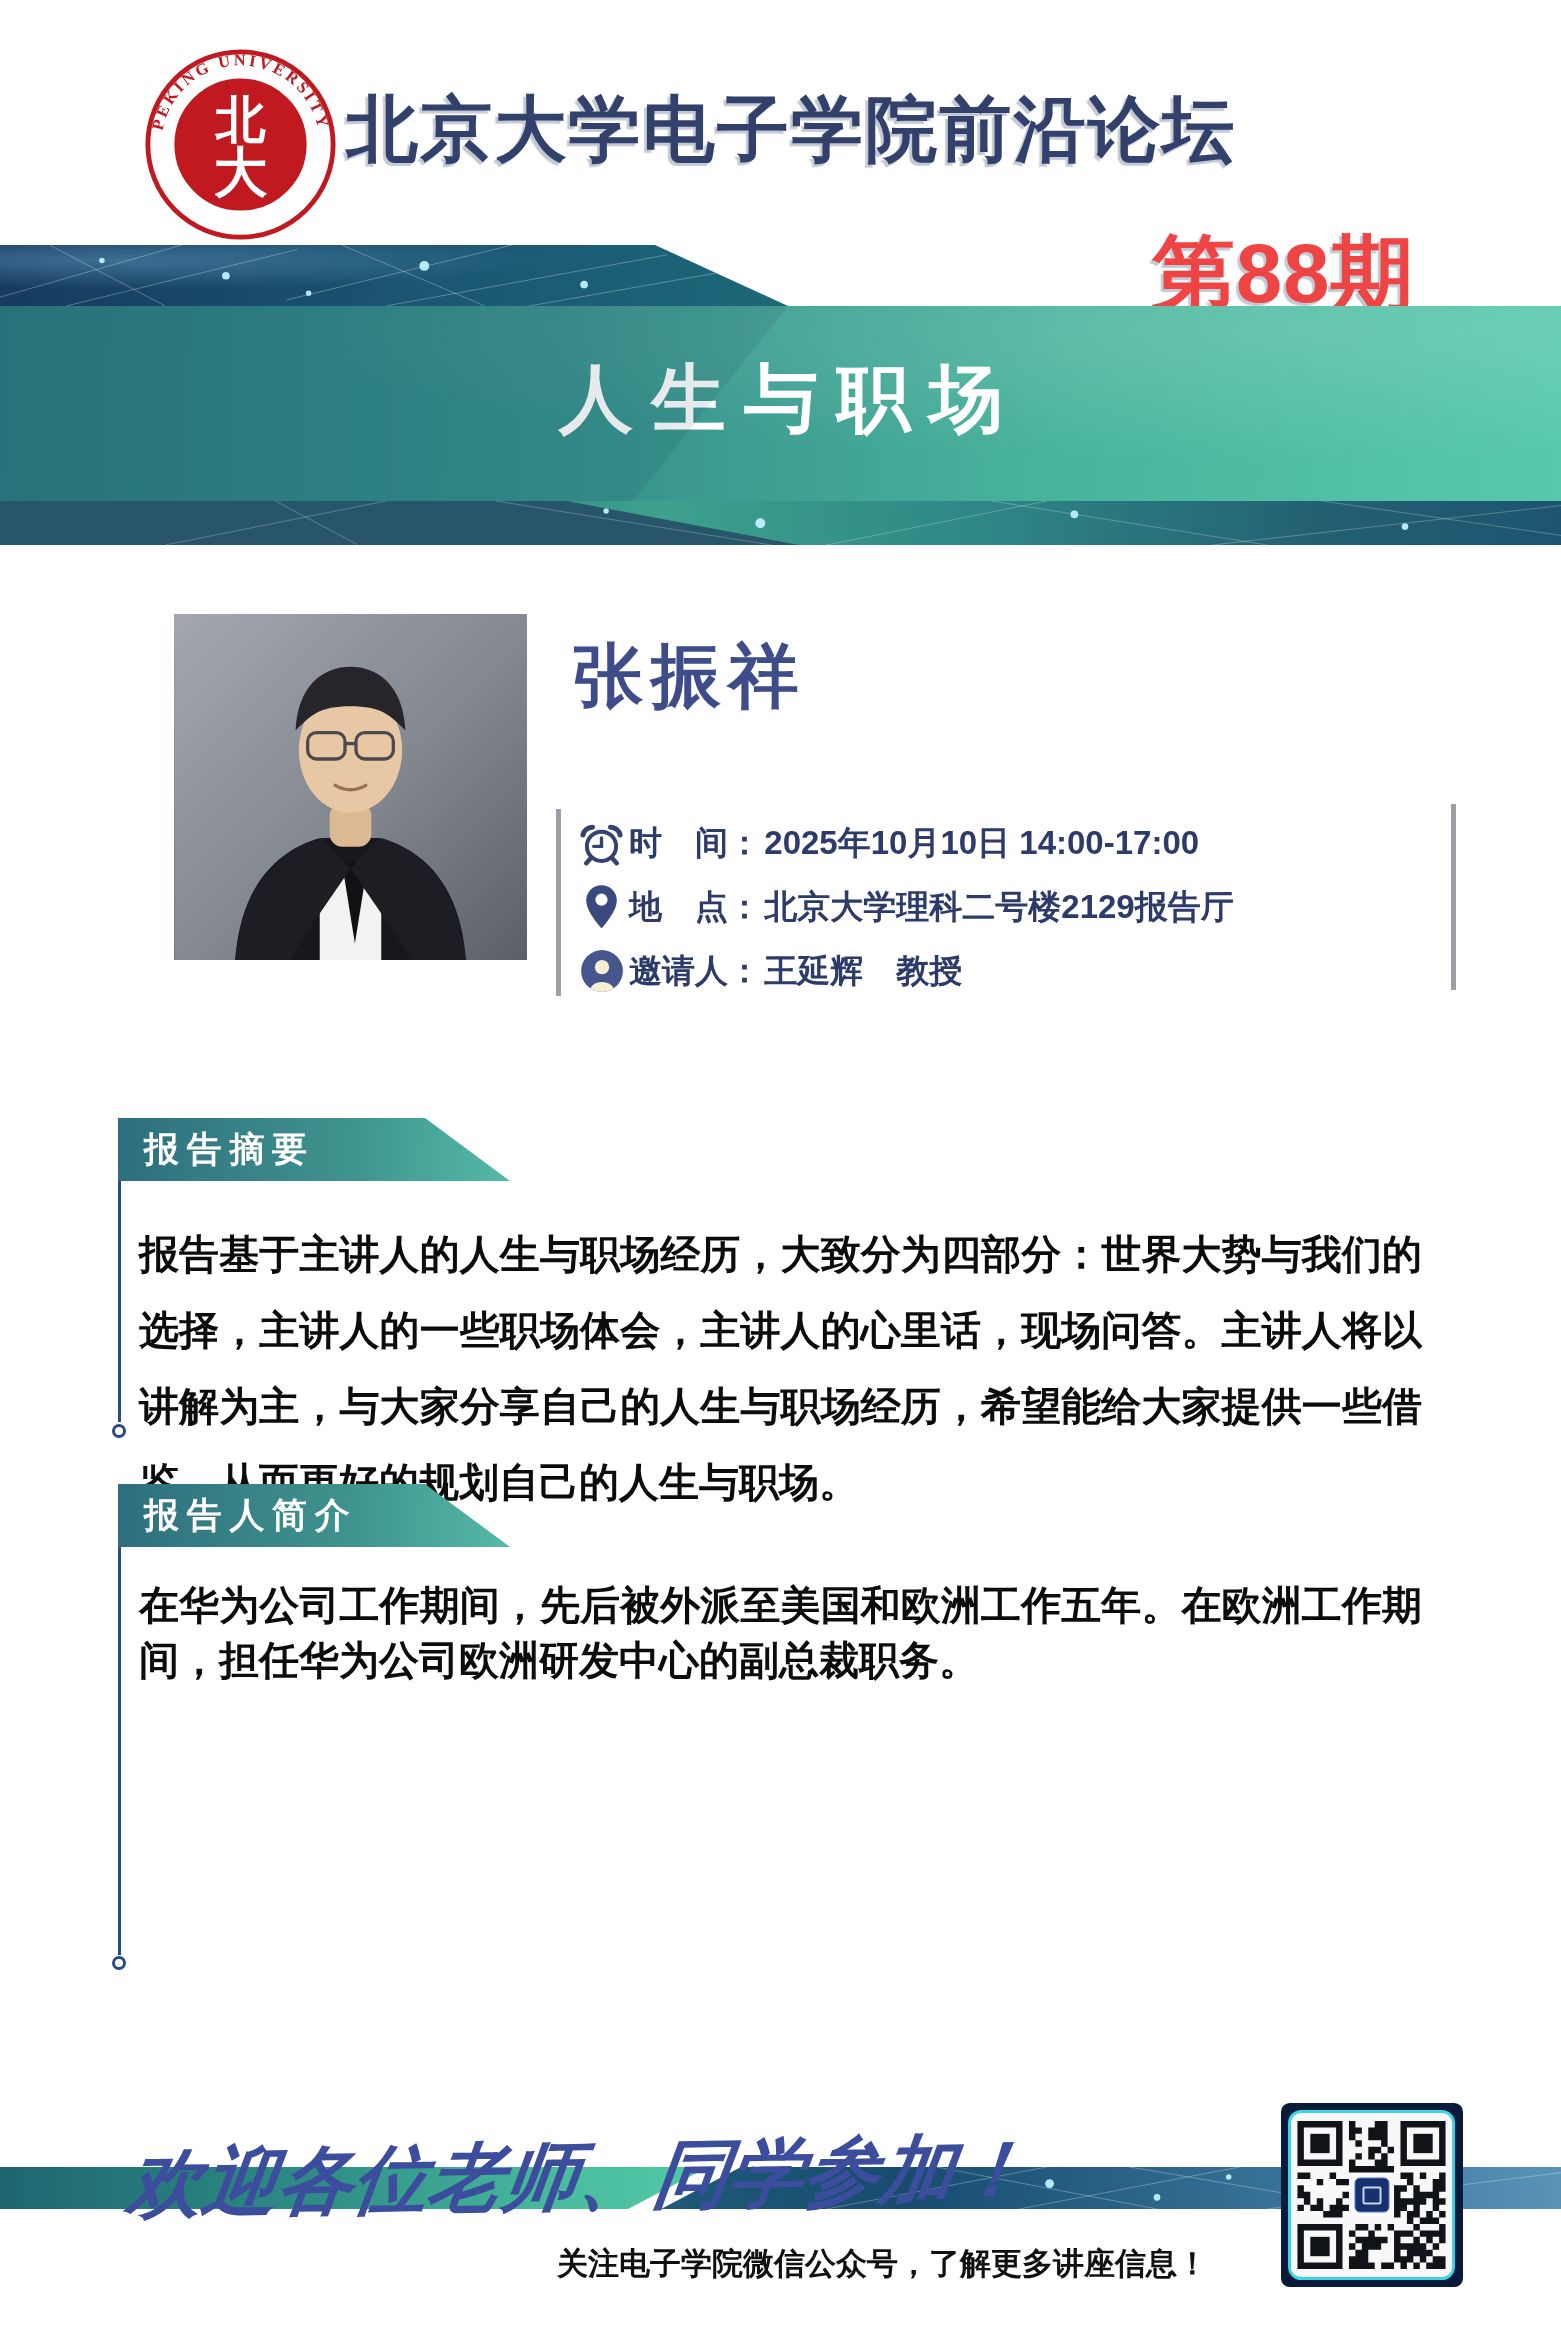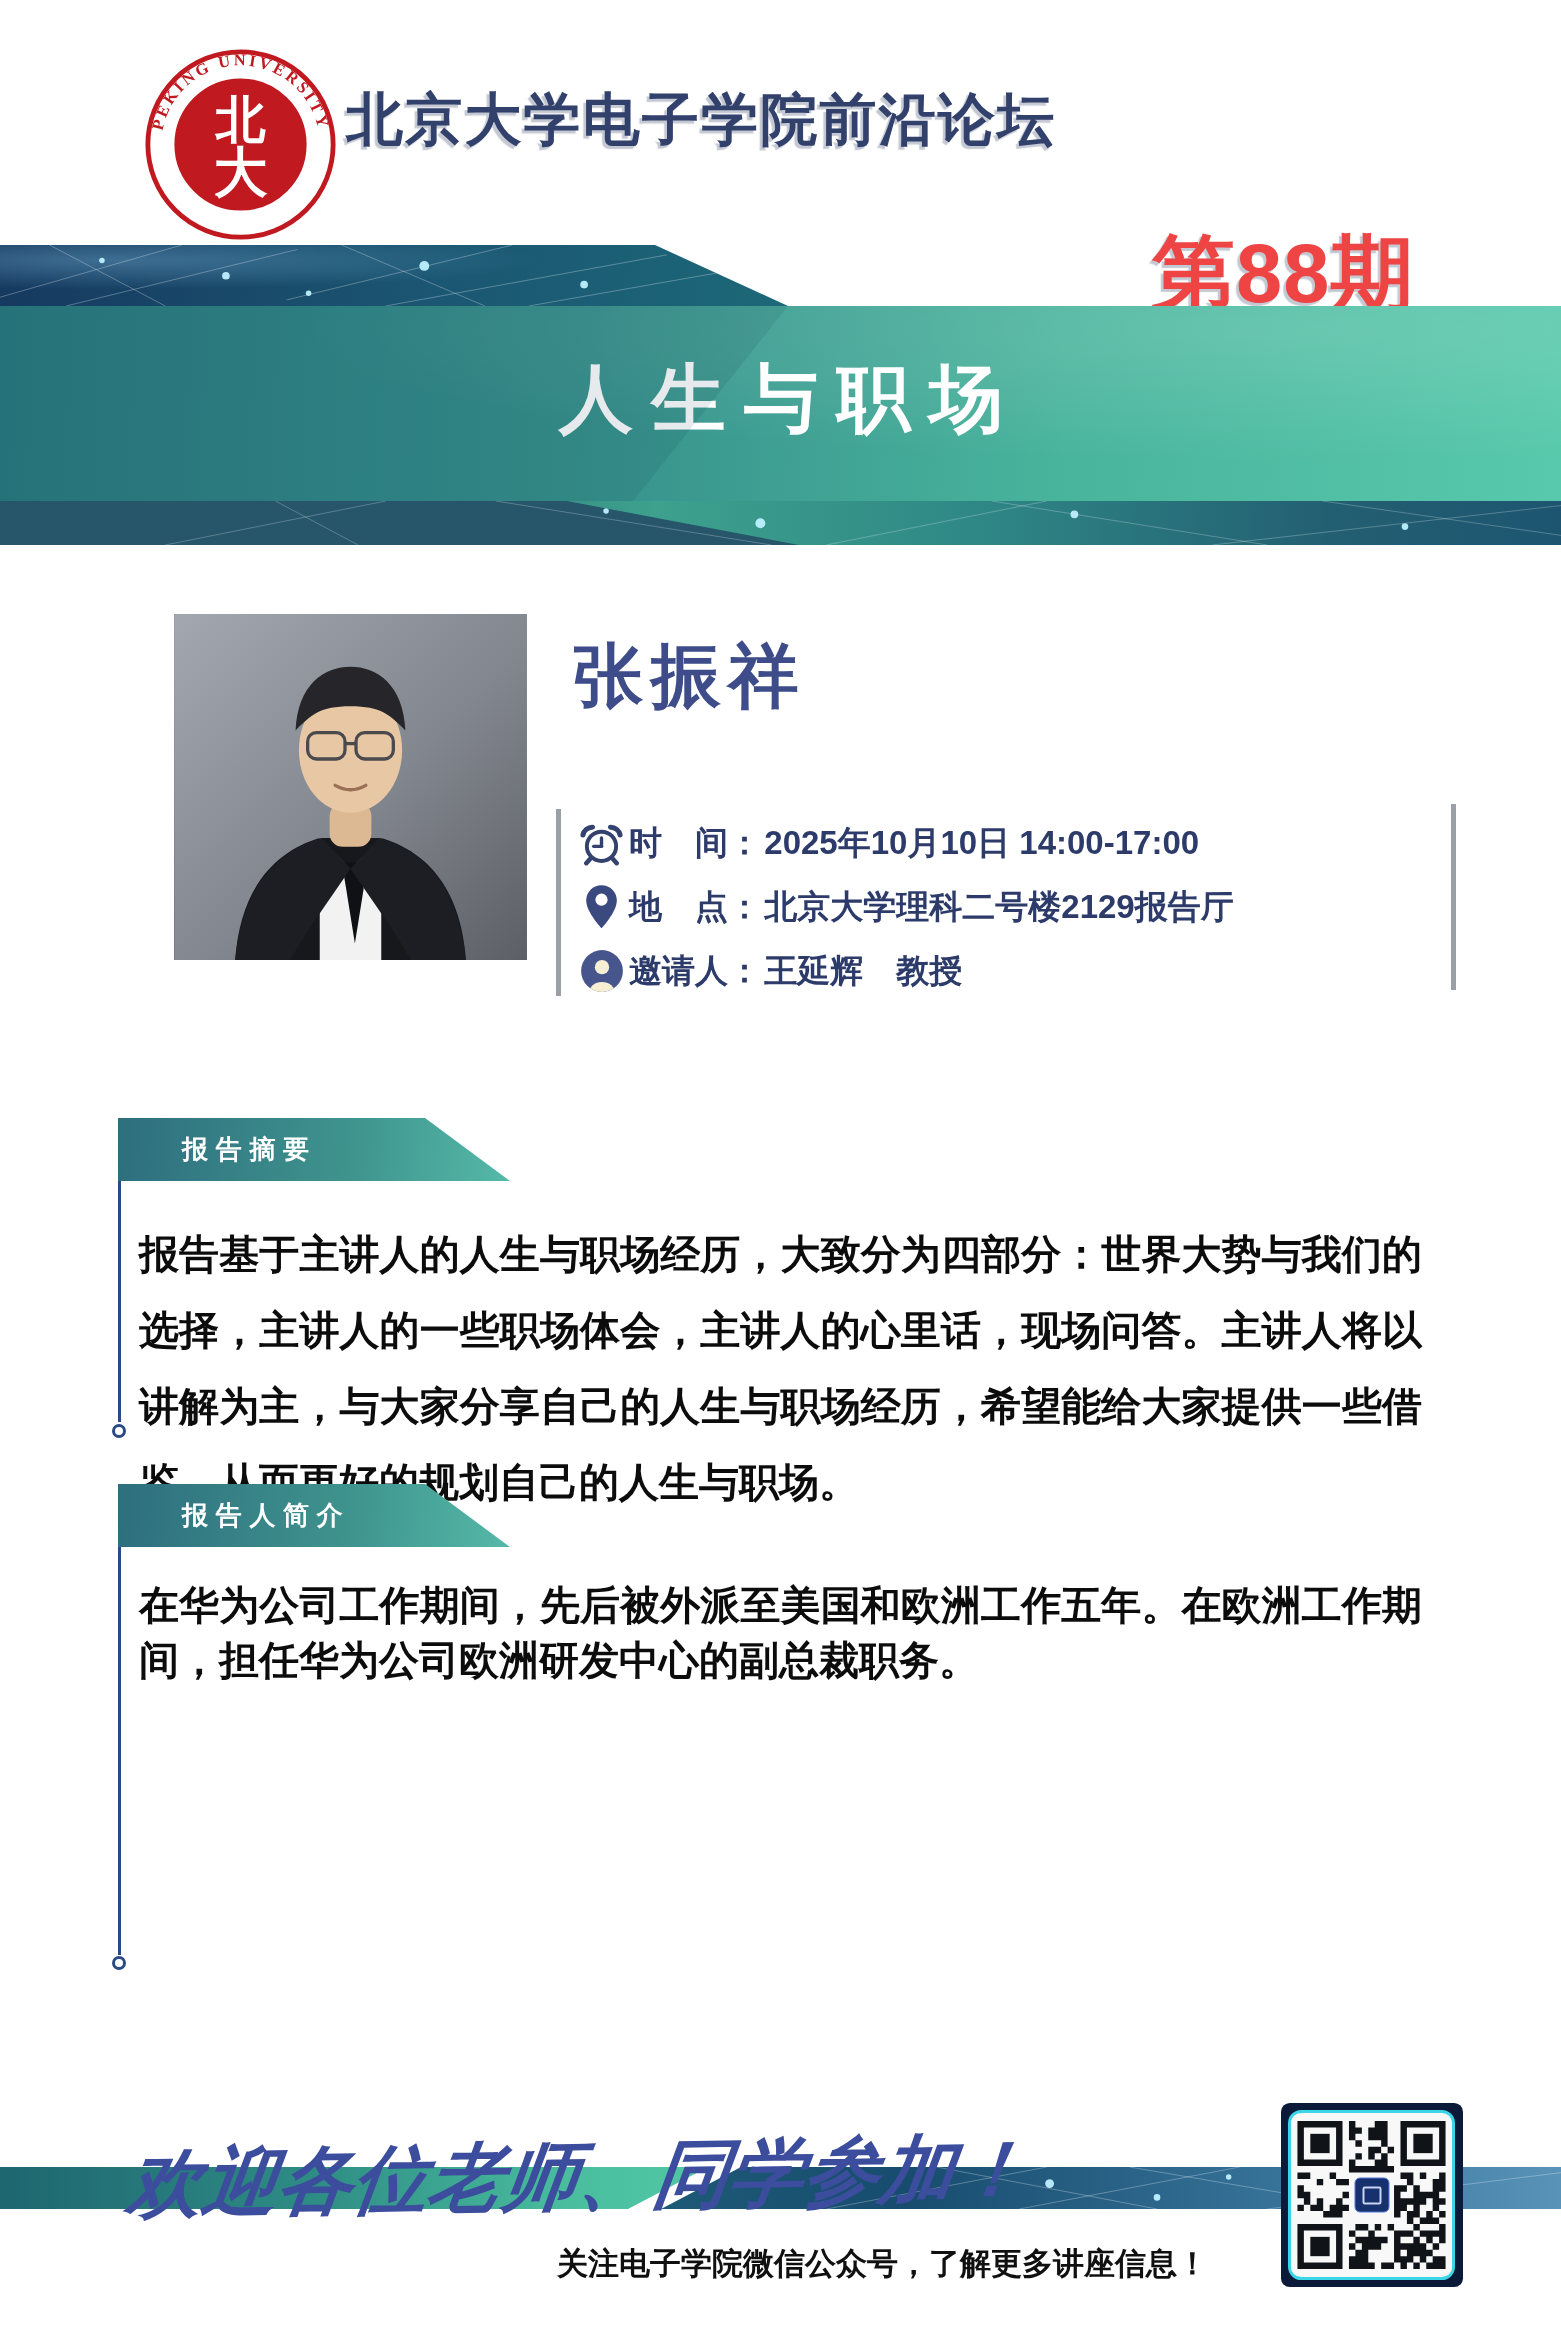--- a/index.html
+++ b/index.html
@@ -5,21 +5,21 @@
   html,body{margin:0;padding:0;}
   body{
     width:1562px;height:2342px;position:relative;background:#ffffff;
     font-family:"Liberation Sans","DejaVu Sans",sans-serif;overflow:hidden;
   }
   .abs{position:absolute;}
 
   
   .logo{left:144px;top:48px;width:193px;height:193px;}
   .forum-title{
-    left:346px;top:82px;font-size:57px;font-weight:900;color:#32406c;
+    left:346px;top:82px;font-size:72px;font-weight:900;color:#32406c;
     letter-spacing:2.2px;white-space:nowrap;
     text-shadow:-2.8px 3.3px 1.1px rgba(125,132,155,0.45);
   }
   .issue{
     left:1152px;top:219px;font-size:83px;font-weight:900;color:#ef4444;
     letter-spacing:1.1px;white-space:nowrap;
     text-shadow:-2.8px 3.3px 1.1px rgba(125,132,155,0.45);
     text-align:center;
   }
 
@@ -92,22 +92,22 @@
   .info-label{margin-right:3.3px;}
 
   
   .sec-label{
     left:118px;width:392px;height:63px;
     background:linear-gradient(94deg,#2e6e7e 0%,#3f948e 60%,#55b9a8 100%);
     clip-path:polygon(0 0,307px 0,392px 63px,0 63px);
     z-index:3;
   }
   .sec-label span{
-    display:block;padding-left:64px;line-height:62px;color:#ffffff;
-    font-size:26px;font-weight:700;letter-spacing:7.7px;white-space:nowrap;
+    display:block;padding-left:26px;line-height:62px;color:#ffffff;
+    font-size:35px;font-weight:700;letter-spacing:7.7px;white-space:nowrap;
   }
   .label-abstract{top:1118px;}
   .label-bio{top:1484px;}
   .sline{left:118px;width:3.3px;background:#2a4a86;}
   .sline1{top:1181px;height:241px;}
   .sline2{top:1547px;height:408px;}
   .scircle{
     left:112px;width:14.3px;height:14.3px;border:3.3px solid #2a4a86;border-radius:50%;
     background:#ffffff;box-sizing:border-box;
   }

